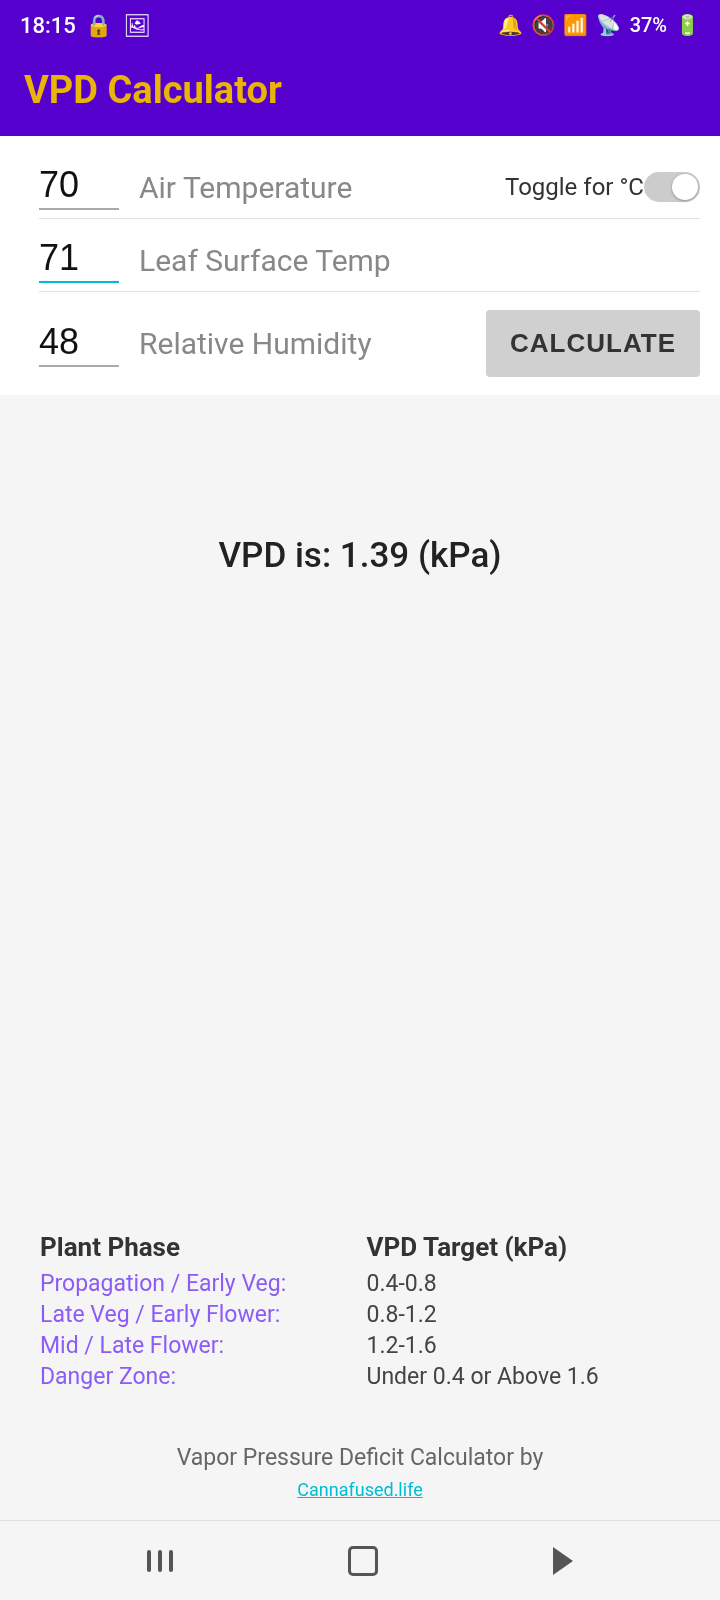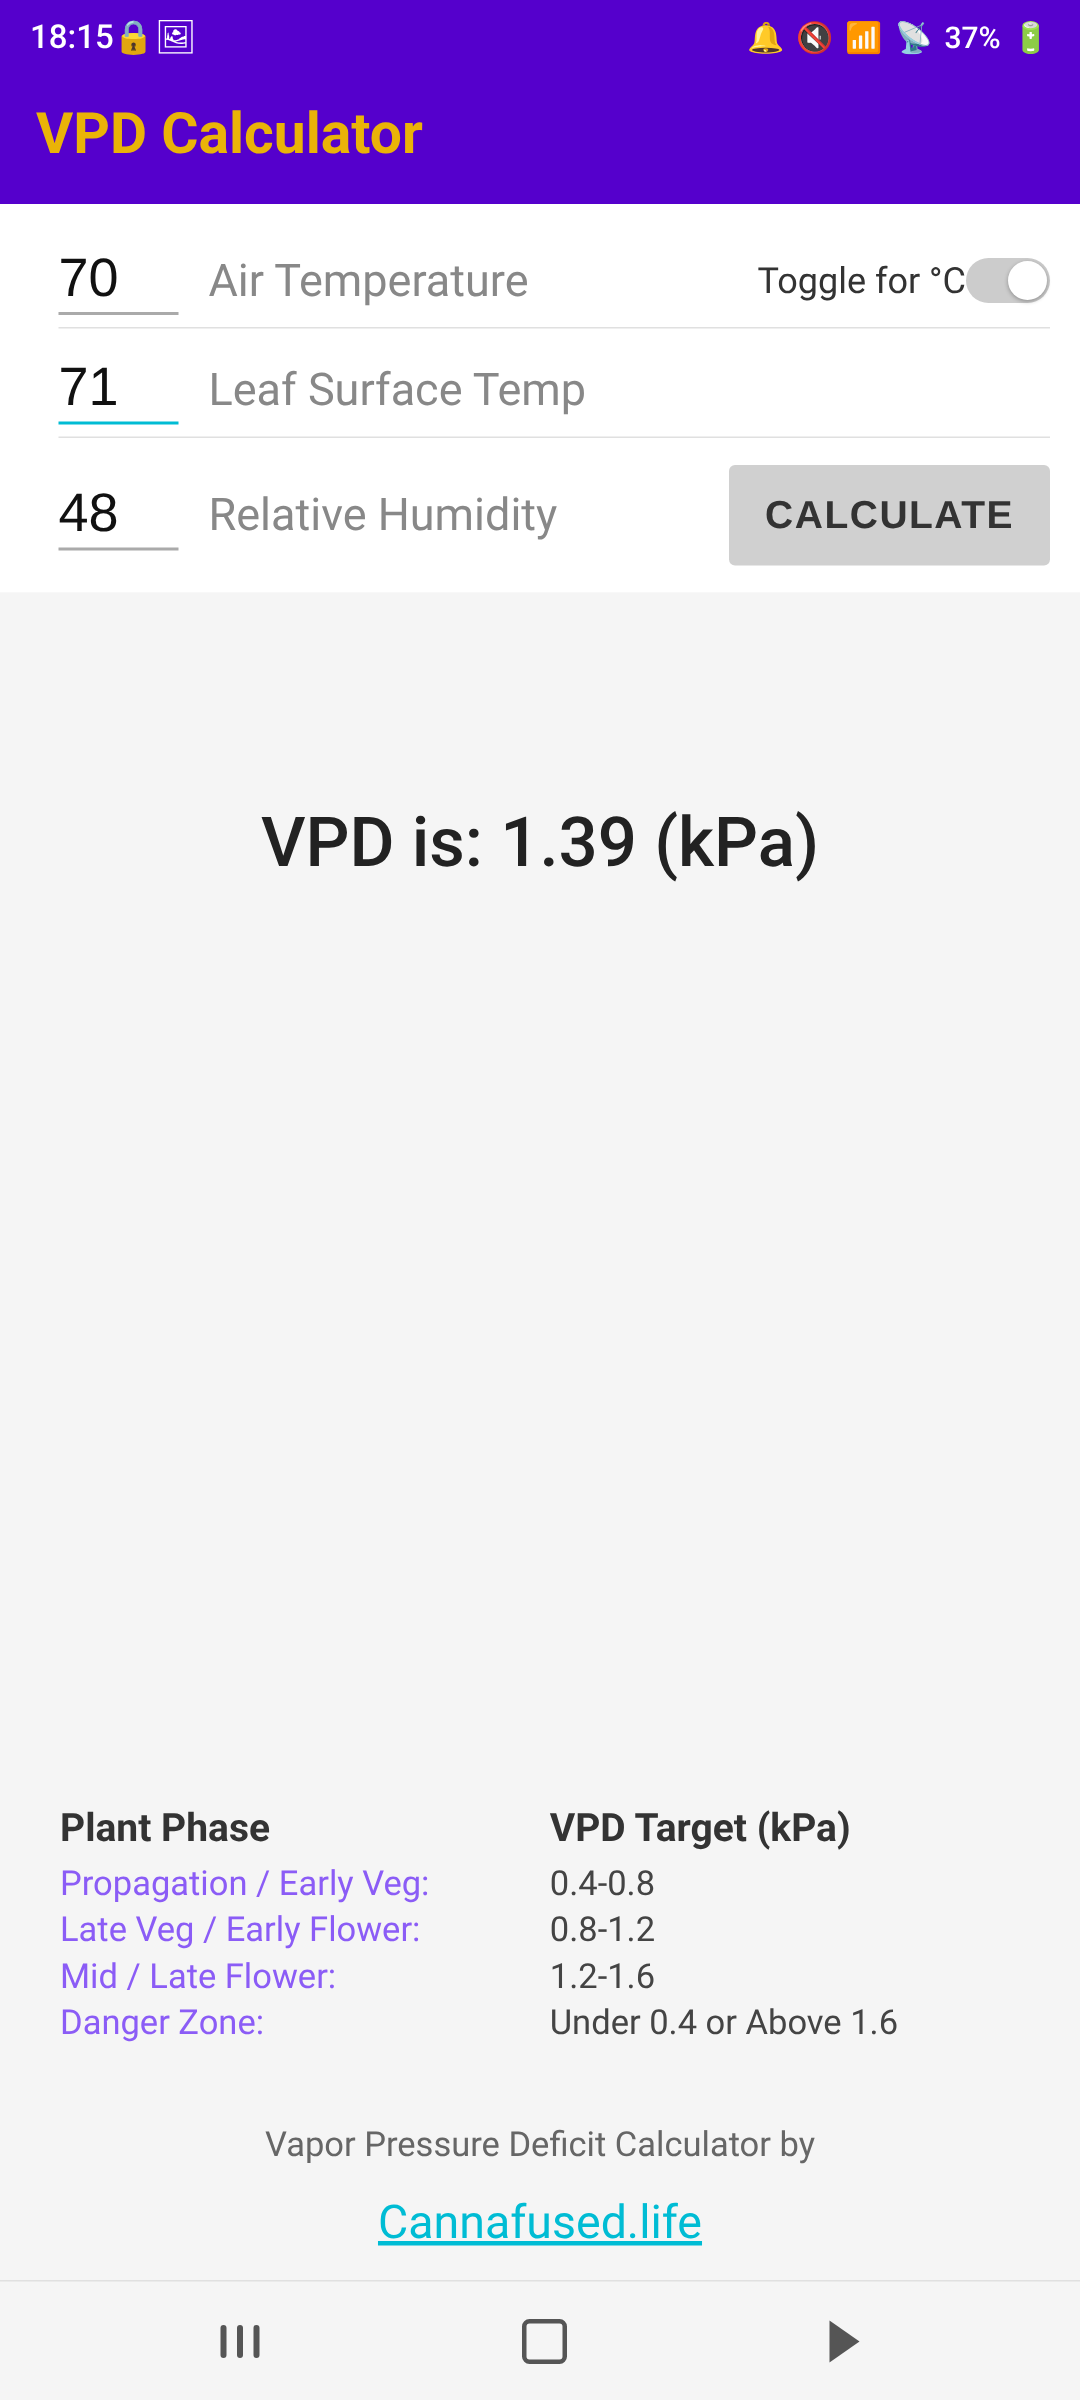--- a/index.html
+++ b/index.html
@@ -18,21 +18,21 @@
       background: #5500cc;
       color: white;
       height: 50px;
       display: flex;
       align-items: center;
       justify-content: space-between;
       padding: 0 20px;
       font-size: 22px;
       font-weight: 500;
     }
-    .status-bar-left { display: flex; align-items: center; }
+    .status-bar-left { display: flex; align-items: center; gap: 10px; }
     .status-bar-right { display: flex; align-items: center; gap: 8px; }
     .status-bar-right span { font-size: 20px; }
 
     
     .app-header {
       background: #5500cc;
       padding: 18px 24px 24px 24px;
     }
     .app-header h1 {
       color: #eab308;
@@ -139,21 +139,21 @@
     
     .vpd-result-area {
       flex: 1;
       display: flex;
       align-items: flex-start;
       justify-content: center;
       padding-top: 140px;
       background: #f5f5f5;
     }
     .vpd-result {
-      font-size: 46px;
+      font-size: 35px;
       font-weight: 500;
       color: #222;
     }
 
     
     .reference-table {
       background: #f5f5f5;
       padding: 30px 27px 20px 40px;
     }
     .ref-header-row {
@@ -187,23 +187,23 @@
       background: #f5f5f5;
       text-align: center;
       padding: 30px 20px 20px 20px;
     }
     .footer-credit p {
       font-size: 23px;
       color: #666;
     }
     .footer-link {
       color: #00bcd4;
-      font-size: 31px;
+      font-size: 18px;
       display: block;
-      margin-top: 20px;
+      margin-top: 8px;
     }
 
     
     .nav-bar {
       background: #f5f5f5;
       height: 80px;
       display: flex;
       align-items: center;
       justify-content: space-around;
       padding: 0 60px;

